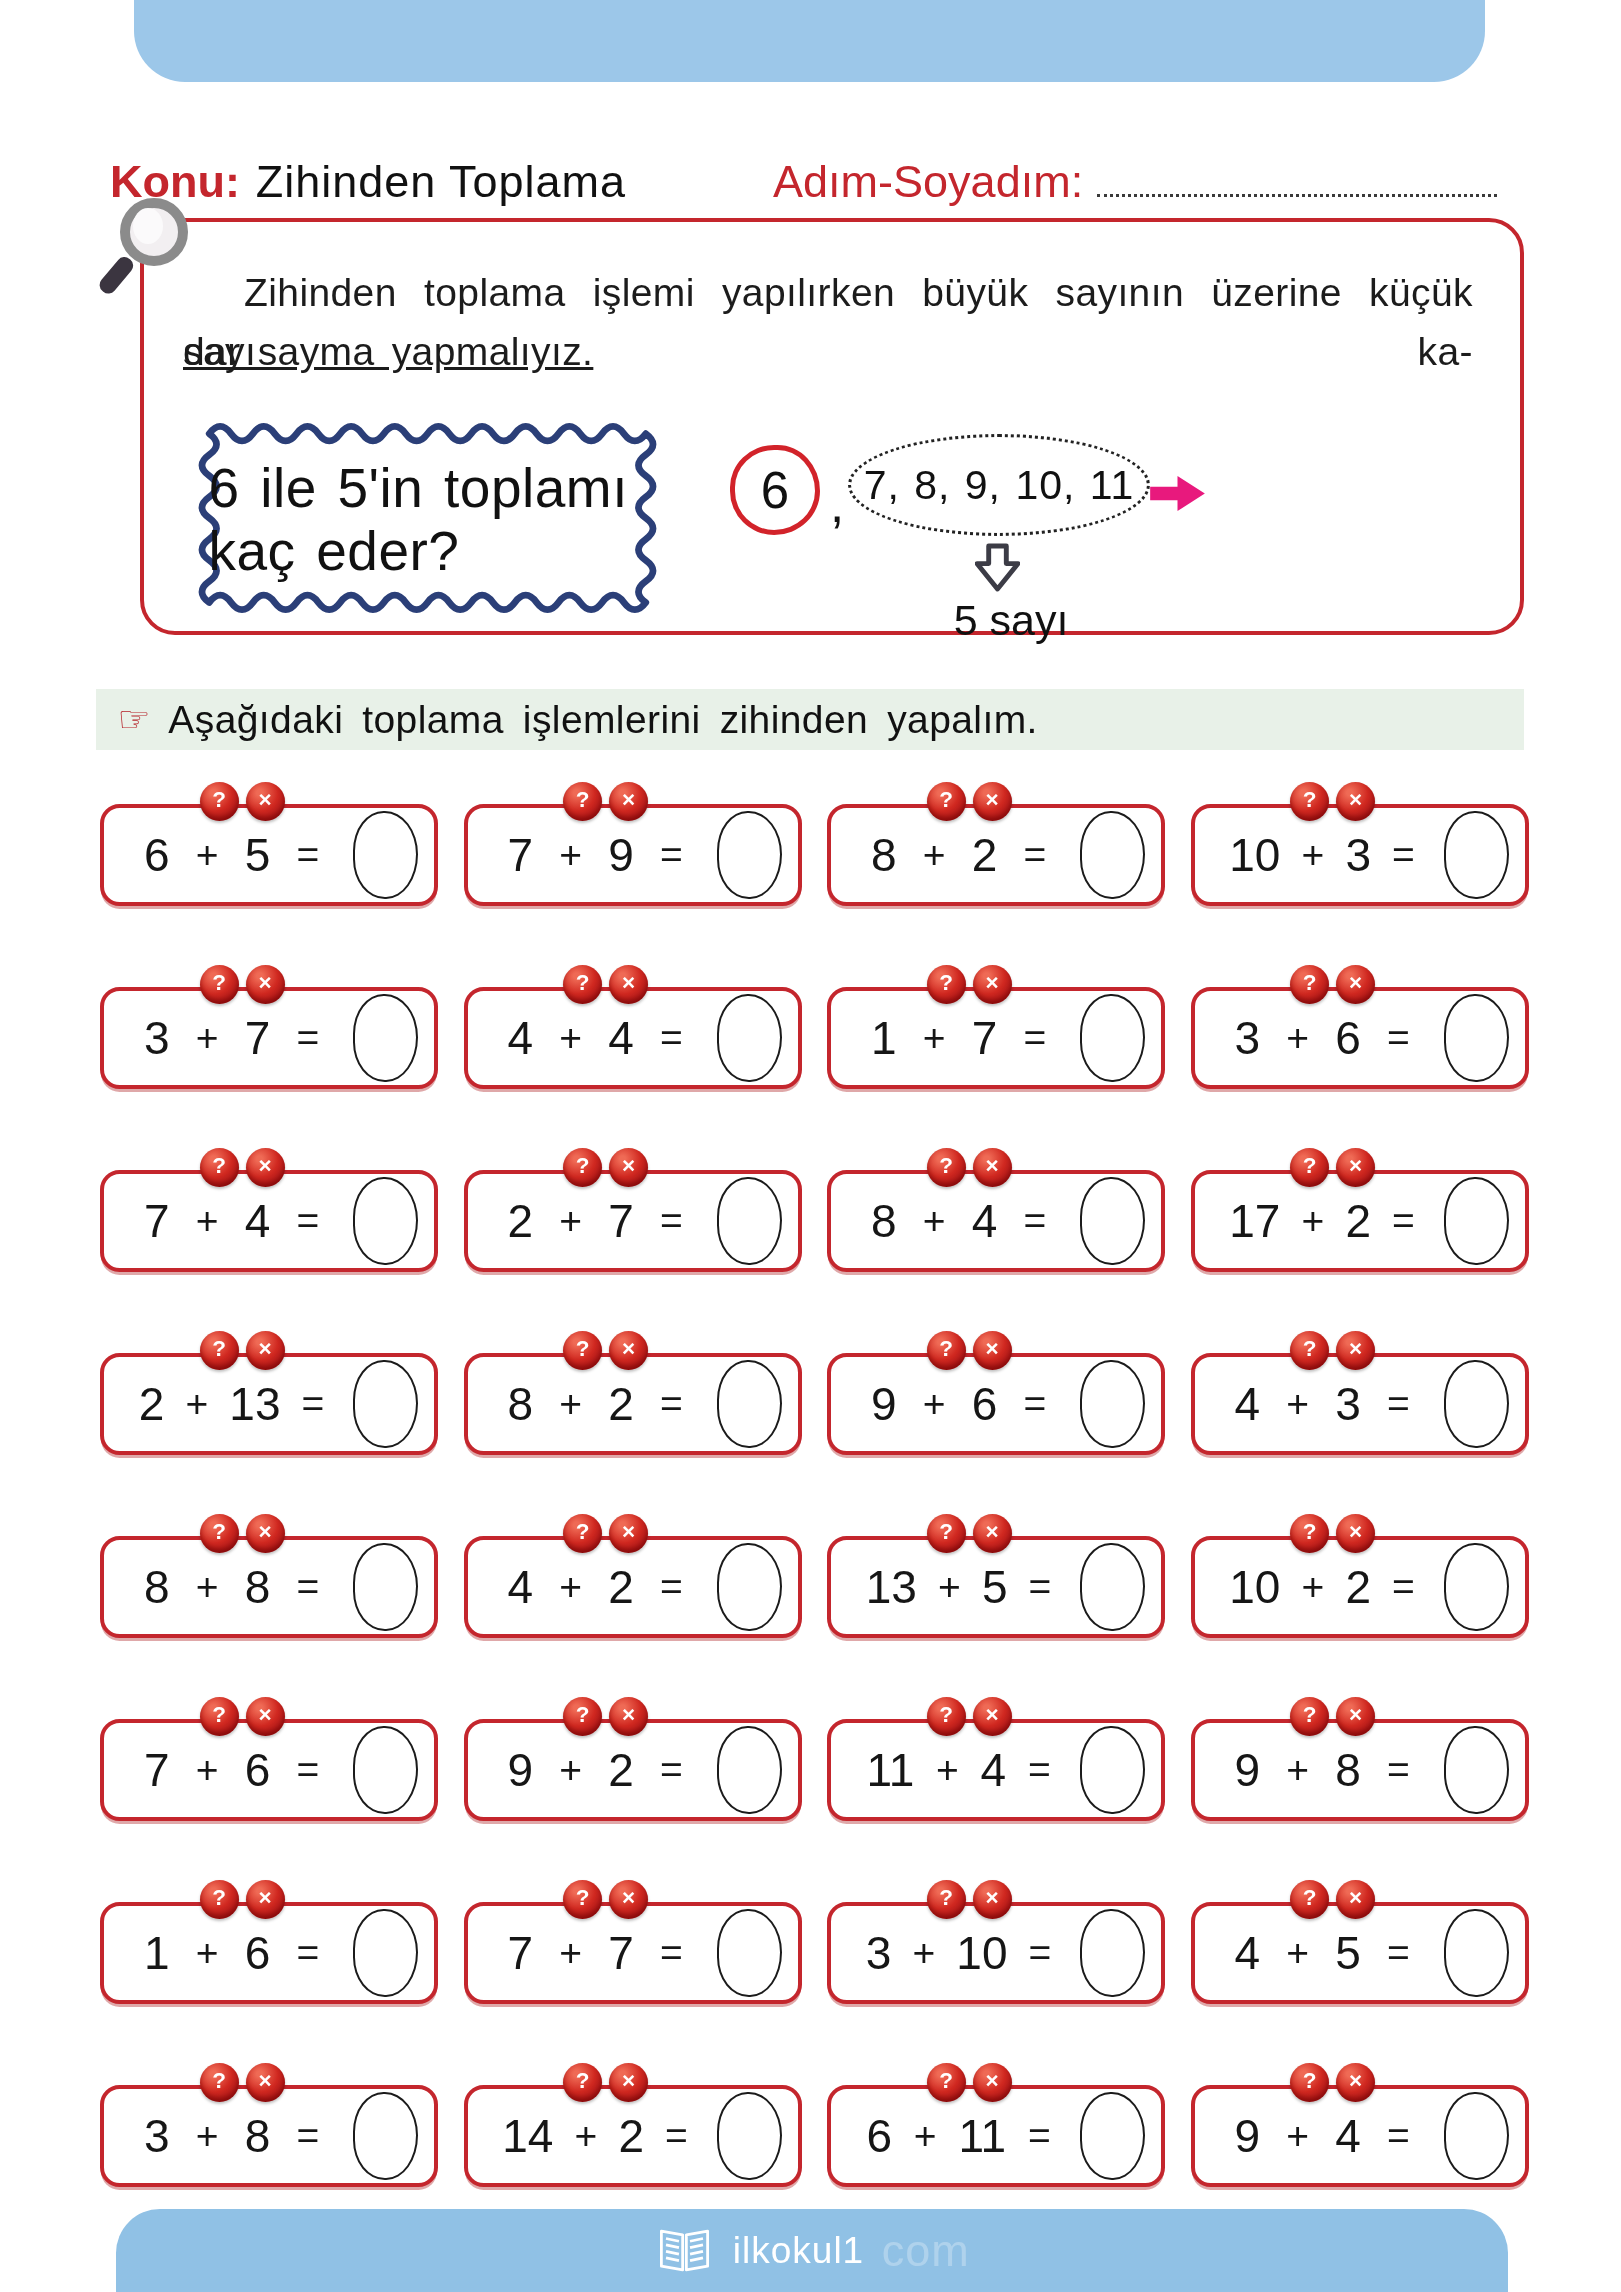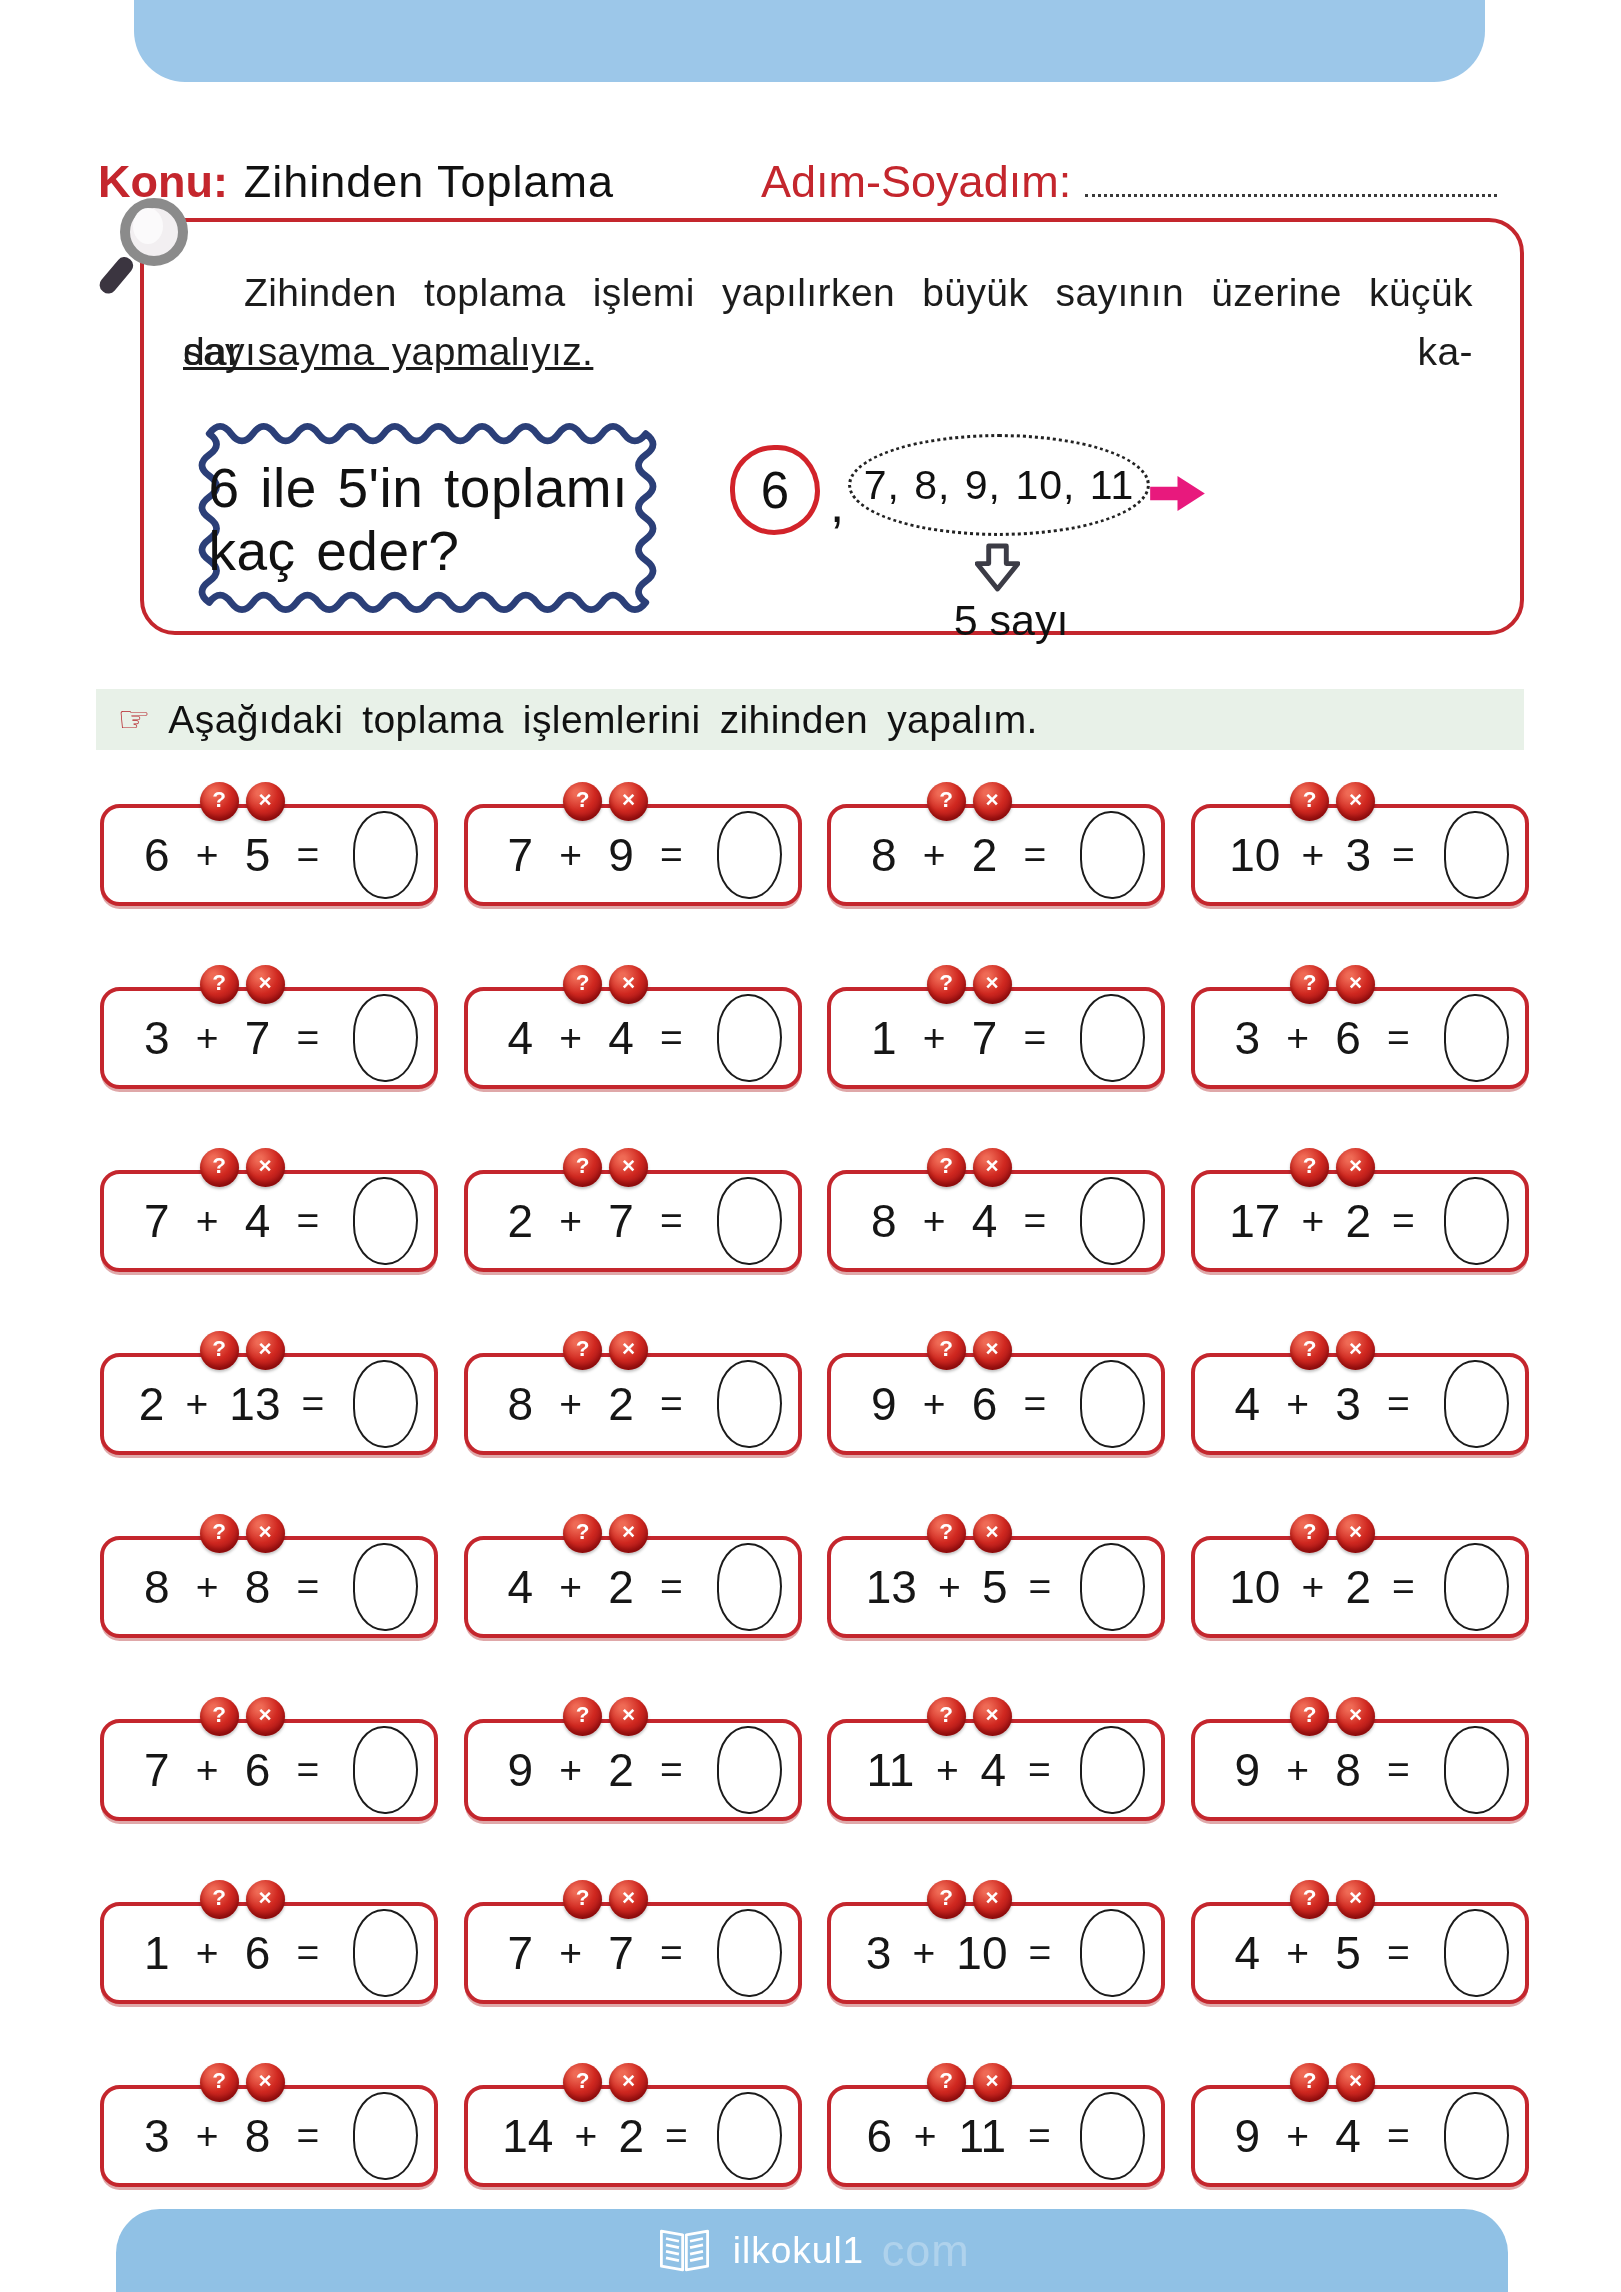--- a/index.html
+++ b/index.html
@@ -23,21 +23,21 @@
   .top-bar{
     position:absolute;left:134px;top:0;width:1351px;height:82px;
     background:var(--blue-bar);border-radius:0 0 51px 51px;
   }
 
   
   .header-row{
     position:absolute;left:98px;top:116px;right:118px;
     display:flex;align-items:baseline;font-size:45px;
   }
-  .topic-label{color:var(--accent-red);margin-right:15.7px;font-weight:bold;}
+  .topic-label{color:var(--accent-red);margin-right:15.7px;font-weight:bold;margin-left:12px;}
   .topic-value{color:#111;letter-spacing:1px;}
   .name-label{color:var(--accent-red);margin-left:147px;font-weight:normal;margin-top:40px;}
   .dotline{flex:1;border-bottom:3.9px dotted #3a3a3a;margin:0 5.9px 9.8px 13.7px;height:35px;}
 
   
   .info-box{
     position:absolute;left:140px;top:218px;width:1384px;height:417px;
     border:4.9px solid var(--accent-red);border-radius:35px;background:#fff;padding-left:24px;
   }
   .magnifier{position:absolute;left:92px;top:190px;width:110px;height:110px;z-index:3;}

